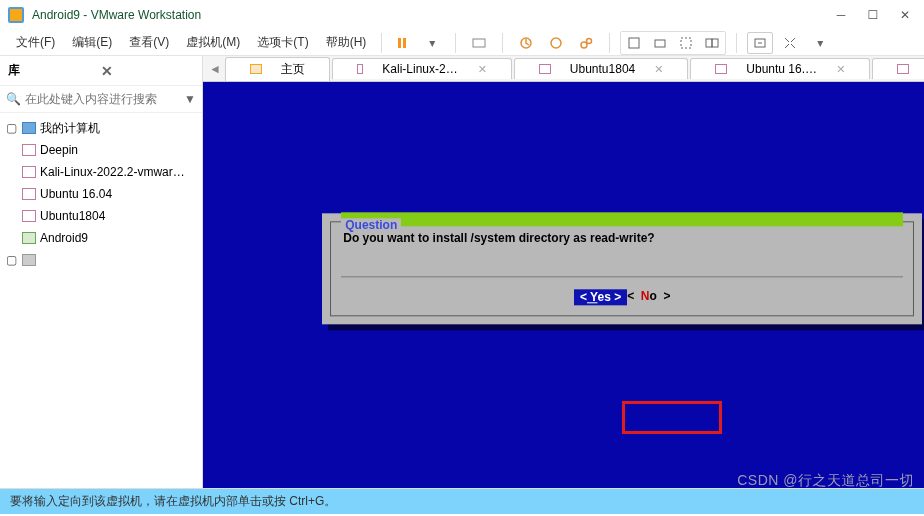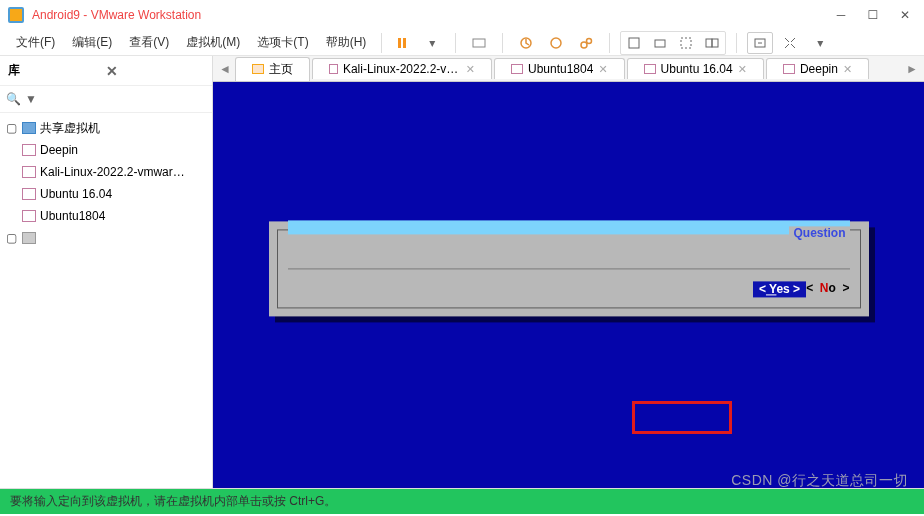--- a/index.html
+++ b/index.html
@@ -1,19 +1,19 @@
 <!DOCTYPE html>
 <html><head>
 <meta charset="utf-8">
 <style>
 *{box-sizing:border-box;margin:0;padding:0;font-family:"Microsoft YaHei","Segoe UI",sans-serif;font-size:12px}
 body{width:924px;height:516px;background:#fff;overflow:hidden;position:relative}
 .titlebar{height:30px;display:flex;align-items:center;padding:0 8px;background:#fff}
 .app-icon{width:16px;height:16px;background:linear-gradient(135deg,#f7a818,#f7a818);border:2px solid #4e9dd6;border-radius:2px;margin-right:8px}
-.title-text{flex:1;color:#ef4444}
+.title-text{flex:1;color:#14532d}
 .win-controls{display:flex;gap:18px;padding-right:4px}
 .win-btn{width:14px;height:14px;display:flex;align-items:center;justify-content:center;color:#555}
 .menubar{height:26px;display:flex;align-items:center;padding:0 8px;gap:1px;border-bottom:1px solid #e5e5e5}
 .menu-item{padding:3px 8px;color:#333}
 .toolbar-sep{width:1px;height:20px;background:#ddd;margin:0 6px}
 .tb-icons{display:flex;align-items:center;gap:4px}
 .tb-btn{width:26px;height:22px;display:flex;align-items:center;justify-content:center;color:#666;border-radius:2px}
 .tb-btn.orange svg{fill:#f7931e}
 .tb-group{display:flex;border:1px solid #ddd;border-radius:2px}
 .tb-group .tb-btn{border:none}
@@ -30,41 +30,41 @@
 .tree-row{display:flex;align-items:center;padding:2px 6px;gap:4px;line-height:18px}
 .tree-row.indent{padding-left:22px}
 .exp{width:12px;color:#555}
 .node-ico{width:14px;height:12px;display:inline-block}
 .ico-pc{background:linear-gradient(#6fa8dc,#6fa8dc);border:1px solid #3d85c6}
 .ico-vm{border:1px solid #c27ba0;background:#fff}
 .ico-vm.on{border-color:#6aa84f;background:#d9ead3}
 .main{flex:1;display:flex;flex-direction:column;background:#0505aa;position:relative}
 .tabs{height:26px;background:#f4f4f4;display:flex;align-items:center;padding:0 4px;gap:2px;border-bottom:1px solid #ccc}
 .tab-scroll{width:16px;color:#888;text-align:center}
-.tab{display:flex;align-items:center;gap:5px;padding:3px 16px;background:#fff;border:1px solid #ccc;border-bottom:none;border-radius:3px 3px 0 0;max-width:180px}
+.tab{display:flex;align-items:center;gap:19px;padding:3px 24px;background:#fff;border:1px solid #ccc;border-bottom:none;border-radius:3px 3px 0 0;max-width:180px}
 .tab.home{background:#fff}
 .tab-ico{width:12px;height:10px;border:1px solid #c27ba0}
 .tab-ico.home{border-color:#f7a818;background:#fce5cd}
 .tab-txt{white-space:nowrap;overflow:hidden;text-overflow:ellipsis}
 .tab-x{color:#aaa;font-size:11px}
 .vm-screen{flex:1;background:#0505aa;position:relative}
 .dialog{position:absolute;left:50%;top:46%;transform:translate(-50%,-50%);width:600px;background:#b8b8b8;box-shadow:6px 6px 0 rgba(0,0,0,.55);font-family:"Courier New",monospace;font-size:13px;font-weight:bold}
-.dlg-title{text-align:right;color:#3a4be0;background:#7dd3fc;padding:0;margin-top:-1px}
+.dlg-title{text-align:left;color:#3a4be0;background:#84cc16;padding:0;margin-top:-1px}
 .dlg-title span{background:#b8b8b8;padding:0 4px;position:relative;top:6px}
 .dlg-border{border:1px solid #5a5a5a;margin:8px;padding:12px 10px 8px}
 .dlg-body{color:#000;line-height:1.35;padding:4px 2px 6px}
 .dlg-sep{border-top:1px solid #7b7b7b;margin:8px 0}
-.dlg-btns{display:flex;justify-content:flex-end;padding:4px 0 2px}
+.dlg-btns{display:flex;justify-content:center;padding:4px 0 2px}
 .dlg-yes{background:#0d12b0;color:#fff;padding:1px 6px}
 .dlg-yes .y{color:#fff;text-decoration:underline}
 .dlg-no{color:#000}
 .dlg-no .n{color:#c00}
 .highlight{position:absolute;border:3px solid #e21b1b;width:100px;height:33px;left:419px;top:319px;pointer-events:none}
-.statusbar{height:26px;border-top:1px solid #ddd;display:flex;align-items:center;padding:0 10px;color:#333;background:#22c55e}
-.wm{position:absolute;right:16px;bottom:26px;color:rgba(180,180,180,.85);font-size:14px;font-family:sans-serif;letter-spacing:.5px}
+.statusbar{height:26px;border-top:1px solid #ddd;display:flex;align-items:center;padding:0 10px;color:#333;background:#7dd3fc}
+.wm{position:absolute;right:10px;bottom:26px;color:rgba(180,180,180,.85);font-size:14px;font-family:sans-serif;letter-spacing:.5px}
 svg{width:14px;height:14px}
 </style>
 </head>
 <body>
 
 <div class="titlebar">
   <div class="app-icon"></div>
   <div class="title-text">Android9 - VMware Workstation</div>
   <div class="win-controls">
     <div class="win-btn">─</div>
@@ -154,43 +154,48 @@
 </div>
 
 <div class="workspace">
   <div class="sidebar">
     <div class="lib-hdr">
       <span>库</span>
       <span class="lib-close">✕</span>
     </div>
     <div class="search-row">
       <span class="search-ico">🔍</span>
+      <input class="search-in" placeholder="在此处键入内容进行搜索" style="">
       <span class="drop-ico">▼</span>
     </div>
     <div class="tree">
       <div class="tree-row">
         <span class="exp">▢</span>
         <span class="node-ico ico-pc"></span>
-        <span>共享虚拟机</span>
+        <span>我的计算机</span>
       </div>
       <div class="tree-row indent">
           <span class="node-ico ico-vm"></span>
           <span>Deepin</span>
         </div>
       <div class="tree-row indent">
           <span class="node-ico ico-vm"></span>
           <span style="max-width:150px;overflow:hidden;text-overflow:ellipsis;white-space:nowrap">Kali-Linux-2022.2-vmware-amd64</span>
         </div>
       <div class="tree-row indent">
           <span class="node-ico ico-vm"></span>
           <span>Ubuntu 16.04</span>
         </div>
       <div class="tree-row indent">
           <span class="node-ico ico-vm"></span>
           <span>Ubuntu1804</span>
+        </div>
+      <div class="tree-row indent">
+          <span class="node-ico ico-vm on"></span>
+          <span>Android9</span>
         </div>
       <div class="tree-row">
         <span class="exp">▢</span>
         <span class="node-ico ico-pc" style="background:#ccc;border-color:#999"></span>
       </div>
     </div>
   </div>
 
   <div class="main">
     <div class="tabs">
@@ -219,20 +224,21 @@
           <span class="tab-txt">Deepin</span>
           <span class="tab-x">✕</span>
         </div>
       <div class="tab-scroll" style="margin-left:auto">►</div>
     </div>
     <div class="vm-screen">
       <div class="dialog">
         <div class="dlg-border">
           <div class="dlg-title" style="margin-top:-22px"><span>Question</span></div>
           <div class="dlg-body">
+            <div>Do you want to install /system directory as read-write?</div>
             <br>
           </div>
           <div class="dlg-sep"></div>
           <div class="dlg-btns">
             <span class="dlg-yes">&lt;<span class="y"> Y</span>es &gt;</span>
             <span class="dlg-no">&lt;&nbsp;&nbsp;<span class="n">N</span>o&nbsp;&nbsp;&gt;</span>
           </div>
         </div>
       </div>
       <div class="highlight"></div>

